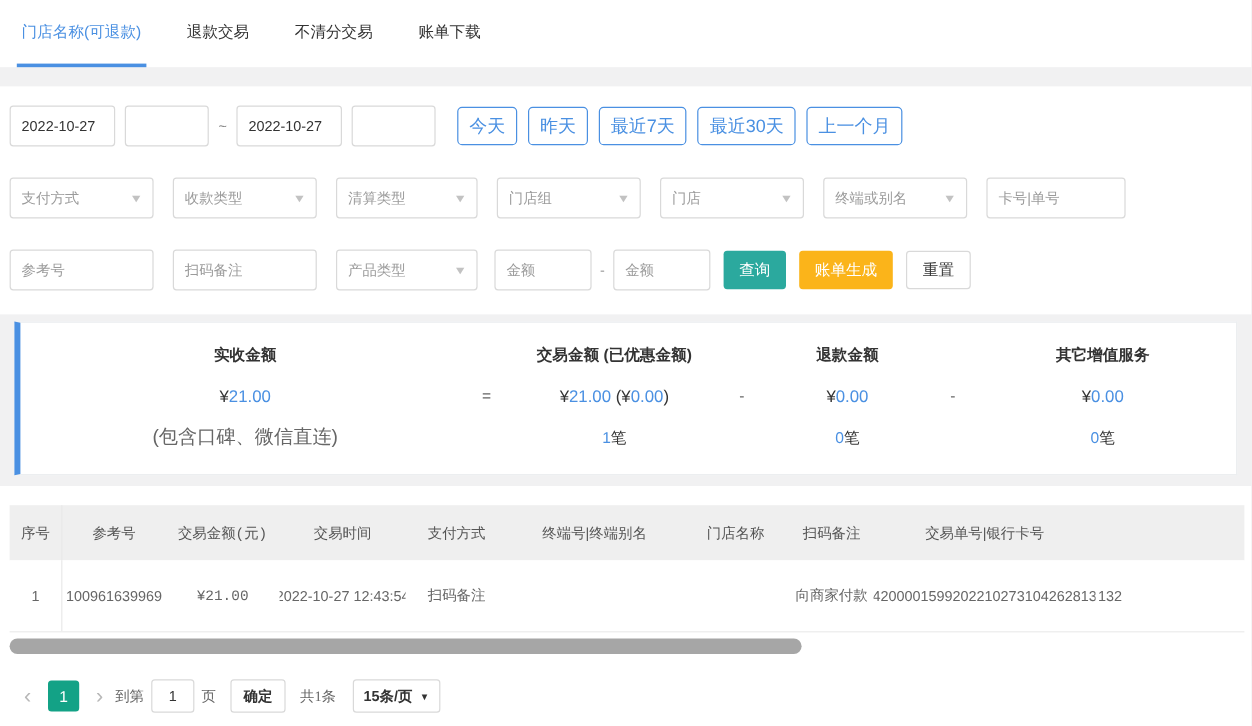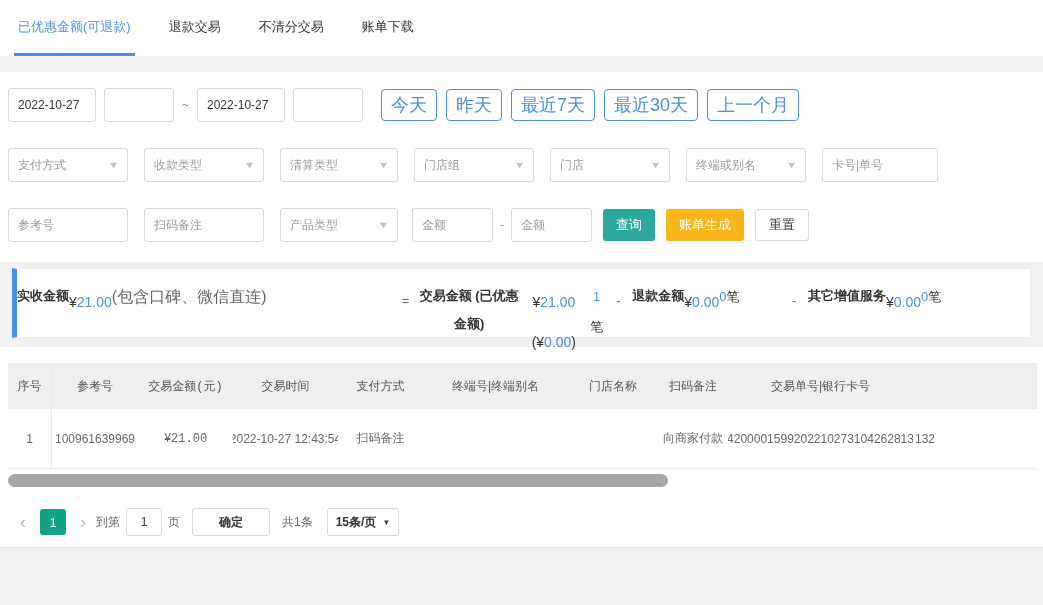--- a/index.html
+++ b/index.html
@@ -16,40 +16,40 @@
   .filter-panel { background:#fff; margin-top:16px; padding:16px 8px 20px 8px; }
   .f-row { display:flex; align-items:center; height:34px; }
   .f-row + .f-row { margin-top:26px; }
   .inp { height:34px; border:1px solid #d9d9d9; border-radius:3px; background:#fff;
          font-size:12px; color:#333; padding:0 9px; outline:none; font-family:inherit; }
   .inp::placeholder { color:#9b9b9b; }
   .date-inp { width:88px; }
   .time-inp { width:70px; margin-left:8px; }
   .tilde { color:#888; font-size:12px; margin:0 8px; }
   .qbtn { height:32px; border:1px solid #4a90e2; color:#4a90e2; background:#fff; border-radius:4px;
-          font-size:18px; padding:0 9px; margin-left:9px; cursor:pointer; font-family:inherit; }
+          font-size:15px; padding:0 9px; margin-left:9px; cursor:pointer; font-family:inherit; }
   .qbtn:first-of-type { margin-left:18px; }
   .selbox { height:34px; width:120px; border:1px solid #d9d9d9; border-radius:3px; background:#fff;
             display:flex; align-items:center; justify-content:space-between; padding:0 9px;
             margin-right:16px; cursor:pointer; }
   .selbox .ph { font-size:12px; color:#9b9b9b; }
   .selbox .caret { font-size:9px; color:#c2c2c2; transform:scaleX(1.3); }
   .w118 { width:118px; }
   .amt { width:81px; margin-right:0; }
   .dash-sep { color:#999; font-size:12px; margin:0 7px; }
   .btn { height:32px; border:none; border-radius:3px; font-size:13px; color:#fff; padding:0 13px;
          margin-left:11px; cursor:pointer; font-family:inherit; }
   .btn.query { background:#2ba99e; }
   .btn.bill { background:#fbb41a; }
   .btn.reset { background:#fff; color:#333; border:1px solid #d9d9d9; }
 
   
   .summary-panel { background:#fff; margin:6px 12px 0 12px; border:1px solid #eceef0;
                    border-left:5px solid #4a90e2; padding:13px 0 15px 0; display:flex; }
-  .s-col { display:flex; flex-direction:row; text-align:center; }
+  .s-col { display:flex; flex-direction:column; text-align:center; }
   .s-sep { width:30px; display:flex; align-items:center; justify-content:center;
            color:#666; font-size:13px; padding-bottom:4px; }
   .s-title { font-size:13px; font-weight:bold; color:#333; height:28px; line-height:28px; }
   .s-value { font-size:14px; color:#333; height:40px; line-height:40px; }
   .s-value .amt-blue { color:#4a90e2; }
   .s-extra { color:#333; }
   .s-extra .amt-blue { color:#4a90e2; }
   .s-bottom { font-size:16px; color:#666; height:30px; line-height:30px; }
   .s-count { font-size:13px; color:#333; height:30px; line-height:30px; }
   .s-count .amt-blue { color:#4a90e2; }
@@ -79,38 +79,38 @@
   .hscroll { height:13px; margin:5px 0 10px 0; width:1029px; position:relative; cursor:pointer; }
   .hscroll .thumb { position:absolute; left:0; top:0; height:13px; width:660px;
                     background:#a6a6a6; border-radius:7px; }
 
   
   .pager { display:flex; align-items:center; height:50px; padding-left:16px; background:#fff; }
   .pg-chevron { color:#b8b8b8; font-size:18px; line-height:1; padding:0 4px; cursor:pointer; }
   .pg-page { width:26px; height:26px; background:#13a286; color:#fff; border-radius:3px;
              display:flex; align-items:center; justify-content:center; font-size:13px;
              margin:0 10px; cursor:pointer; }
-  .pg-label { font-size:12px; color:#666; margin:12px 6px; }
+  .pg-label { font-size:12px; color:#666; margin:12px 6px;font-family:Liberation Serif, serif; }
   .pg-input { width:36px; height:28px; border:1px solid #d9d9d9; border-radius:3px;
               text-align:center; font-size:12px; color:#333; outline:none; font-family:inherit; }
   .pg-confirm { height:28px; border:1px solid #d9d9d9; background:#fff; border-radius:3px;
-                font-size:12px; font-weight:bold; color:#333; padding:0 26px; margin:0 6px;
+                font-size:12px; font-weight:bold; color:#333; padding:0 10px; margin:0 6px;
                 cursor:pointer; font-family:inherit; }
   .pg-size { height:28px; border:1px solid #d9d9d9; border-radius:3px; background:#fff;
              display:flex; align-items:center; padding:0 8px; margin-left:8px; cursor:pointer; }
   .pg-size .txt { font-size:12px; color:#333; font-weight:bold; margin-right:6px; }
   .pg-size .caret { font-size:8px; color:#333; }
 </style>
 </head>
 <body>
 
 <div class="page">
 
   <div class="tabs-panel">
-    <div class="tab active">已优惠金额(可退款)</div>
+    <div class="tab active">门店名称(可退款)</div>
     <div class="tab">退款交易</div>
     <div class="tab">不清分交易</div>
     <div class="tab">账单下载</div>
   </div>
 
   <div class="filter-panel">
 
     <div class="f-row">
       <input class="inp date-inp" value="2022-10-27" style="">
       <input class="inp time-inp" value="" style="">

